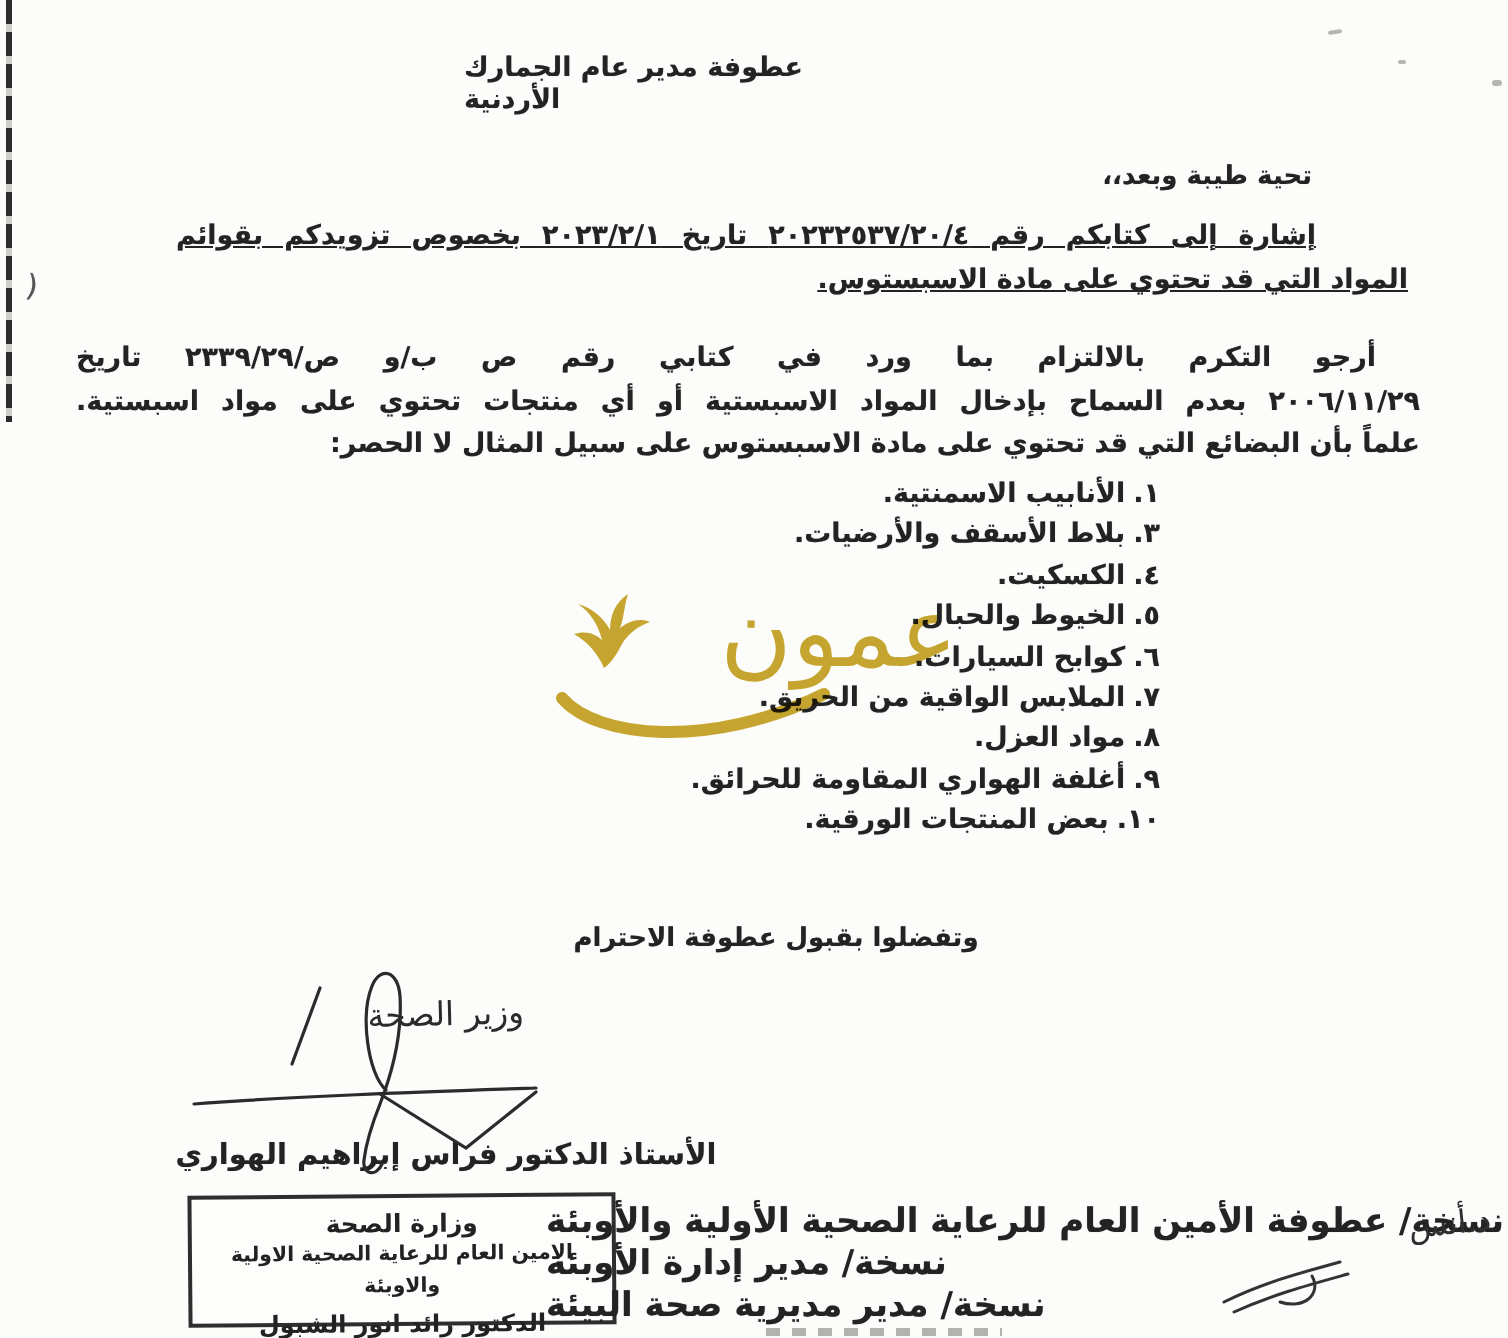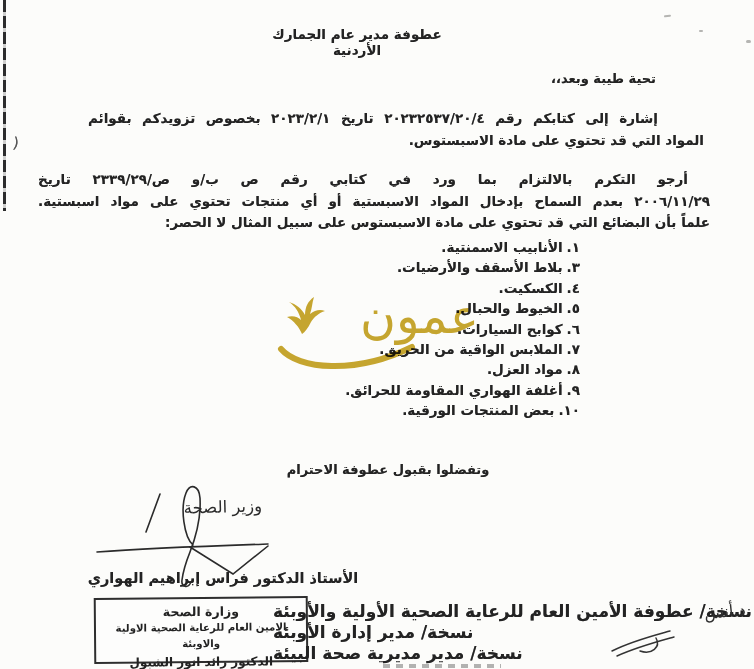--- a/index.html
+++ b/index.html
@@ -4,24 +4,24 @@
 <style>
   html,body{margin:0;padding:0;background:#e8e8e8;}
   .page{
     position:relative; width:754px; height:669px; margin:0 auto;
     background:#fcfcfa; overflow:hidden;
     font-family:"DejaVu Sans", sans-serif; color:#222;
     direction:rtl;
   }
   .abs{position:absolute;}
   .txt{color:#232323; text-shadow:0 0 .4px rgba(20,20,20,.45);}
-  .recipient{top:26px; left:260px; width:194px; text-align:center; font-size:13.5px; font-weight:700;}
-  .salutation{top:71px; right:98px; font-size:13px; font-weight:700;}
+  .recipient{top:26px; left:232px; width:194px; text-align:left; font-size:13.5px; font-weight:700;}
+  .salutation{top:81px; right:98px; font-size:13px; font-weight:700;}
   .para{font-size:13.5px; font-weight:600; direction:rtl;}
-  .p1{top:107px; right:50px; left:88px; line-height:22px;}
+  .p1{top:107px; right:50px; left:88px; line-height:22px;text-decoration:underline;}
   .p2{top:169px; right:44px; left:38px; line-height:21.5px;}
   .line-justify{text-align:justify; text-align-last:justify;}
   .line-right{text-align:right;}
   .ind1{padding-right:46px;}
   .ind2{padding-right:22px;}
   .list{top:237px; right:174px; font-size:13.5px; font-weight:600; list-style:none; margin:0; padding:0;}
   .list li{height:20.4px; line-height:20.4px; white-space:nowrap; text-align:right;}
   .list .num{display:inline-block; margin-left:4px;}
   .closing{top:462px; left:282px; width:212px; text-align:center; font-size:13px; font-weight:700;}
   .hand-title{top:498px; left:152px; width:110px; font-size:16.5px; font-weight:500; color:#2b2b2b;

